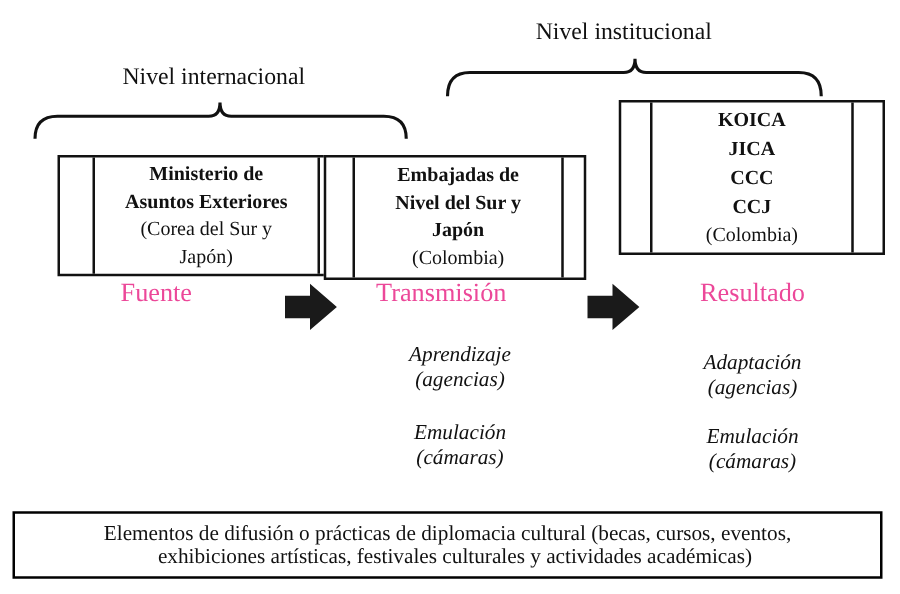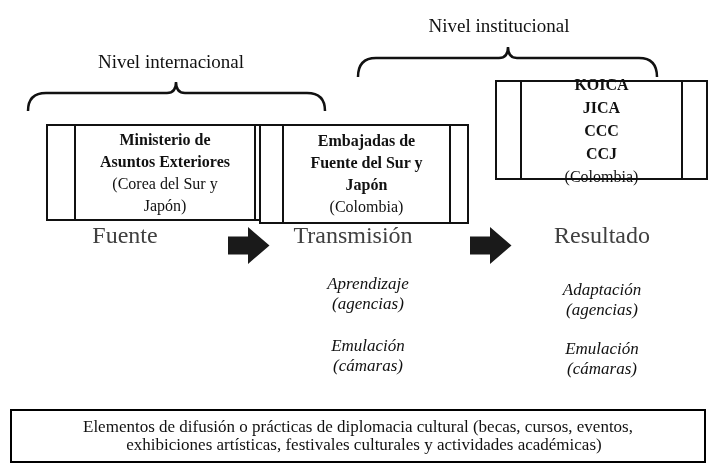--- a/index.html
+++ b/index.html
@@ -52,23 +52,23 @@
   .node .line {
     font-size: 16px;
     line-height: 22px;
     white-space: nowrap;
   }
   .node .line.bold { font-weight: bold; }
   .node3 .line { line-height: 23px; }
   .stage-label {
     position: absolute;
     transform: translateX(-50%);
-    font-size: 24px;
+    font-size: 21px;
     white-space: nowrap;
-    color: #404040;
+    color: #ec4899;
   }
   .process {
     position: absolute;
     transform: translateX(-50%);
     font-style: italic;
     font-size: 17px;
     line-height: 20px;
     text-align: center;
     white-space: nowrap;
     color: #111111;
@@ -111,28 +111,28 @@
       <div class="line">(Corea del Sur y</div>
       <div class="line">Japón)</div>
     </div>
     <div class="side-cell right" style="width:22px;"></div>
   </div>
 
   <div class="node node2" style="left:259px; top:124px; width:210px; height:100px;">
     <div class="side-cell left" style="width:23px;"></div>
     <div class="center-cell">
       <div class="line bold">Embajadas de</div>
-      <div class="line bold">Fuente del Sur y</div>
+      <div class="line bold">Nivel del Sur y</div>
       <div class="line bold">Japón</div>
       <div class="line">(Colombia)</div>
     </div>
     <div class="side-cell right" style="width:18px;"></div>
   </div>
 
-  <div class="node node3" style="left:495px; top:80px; width:213px; height:100px;">
+  <div class="node node3" style="left:495px; top:80px; width:213px; height:124px;">
     <div class="side-cell left" style="width:25px;"></div>
     <div class="center-cell">
       <div class="line bold">KOICA</div>
       <div class="line bold">JICA</div>
       <div class="line bold">CCC</div>
       <div class="line bold">CCJ</div>
       <div class="line">(Colombia)</div>
     </div>
     <div class="side-cell right" style="width:25px;"></div>
   </div>

